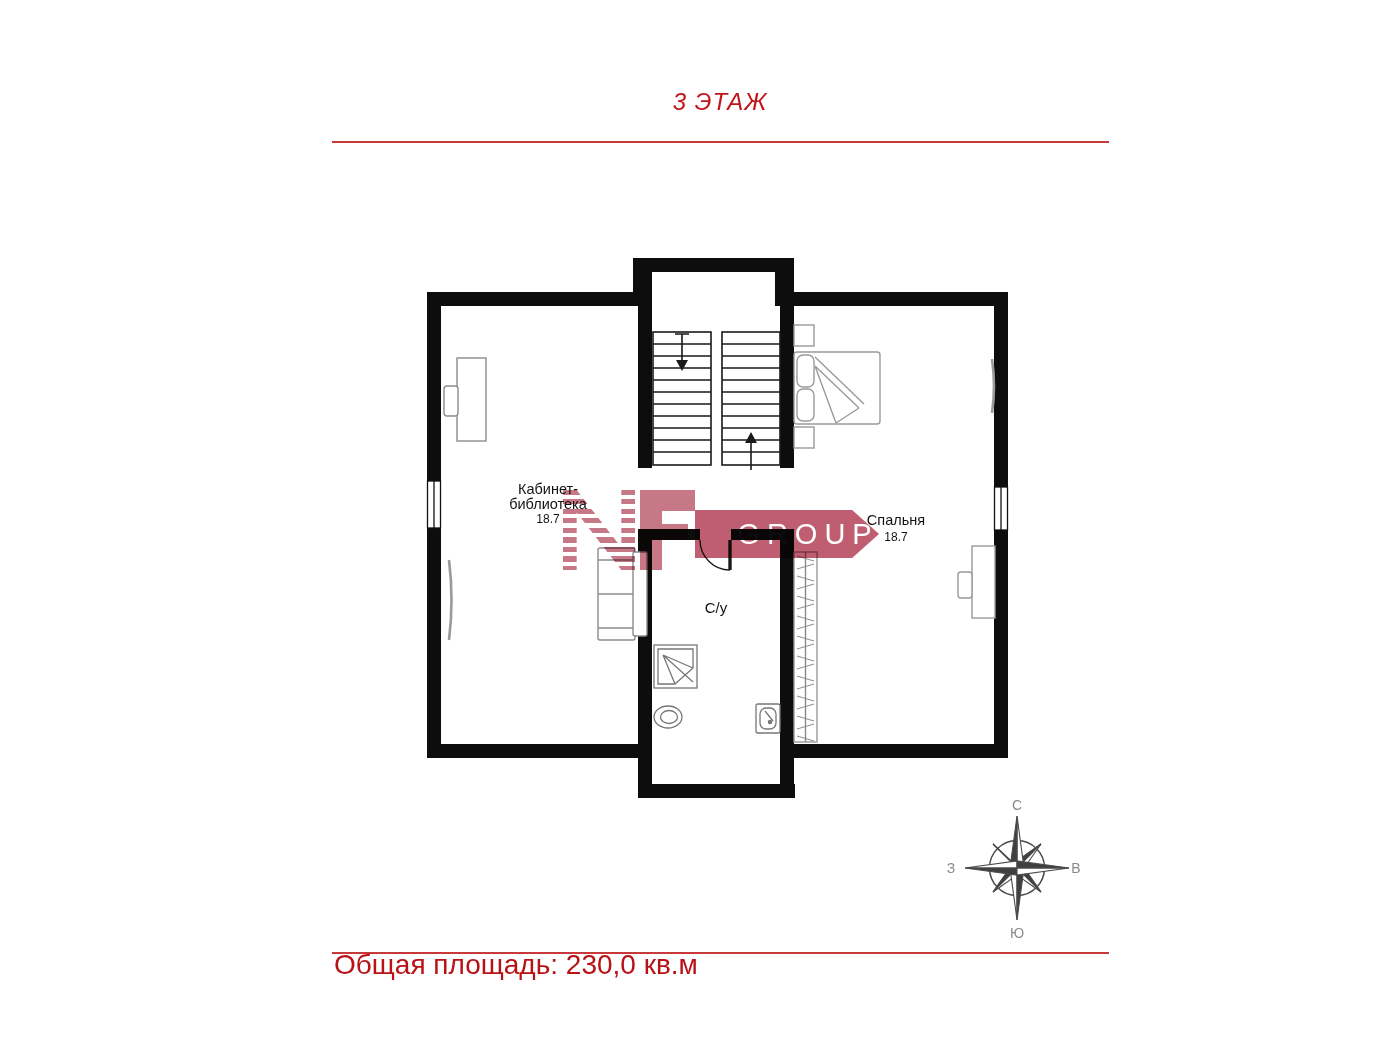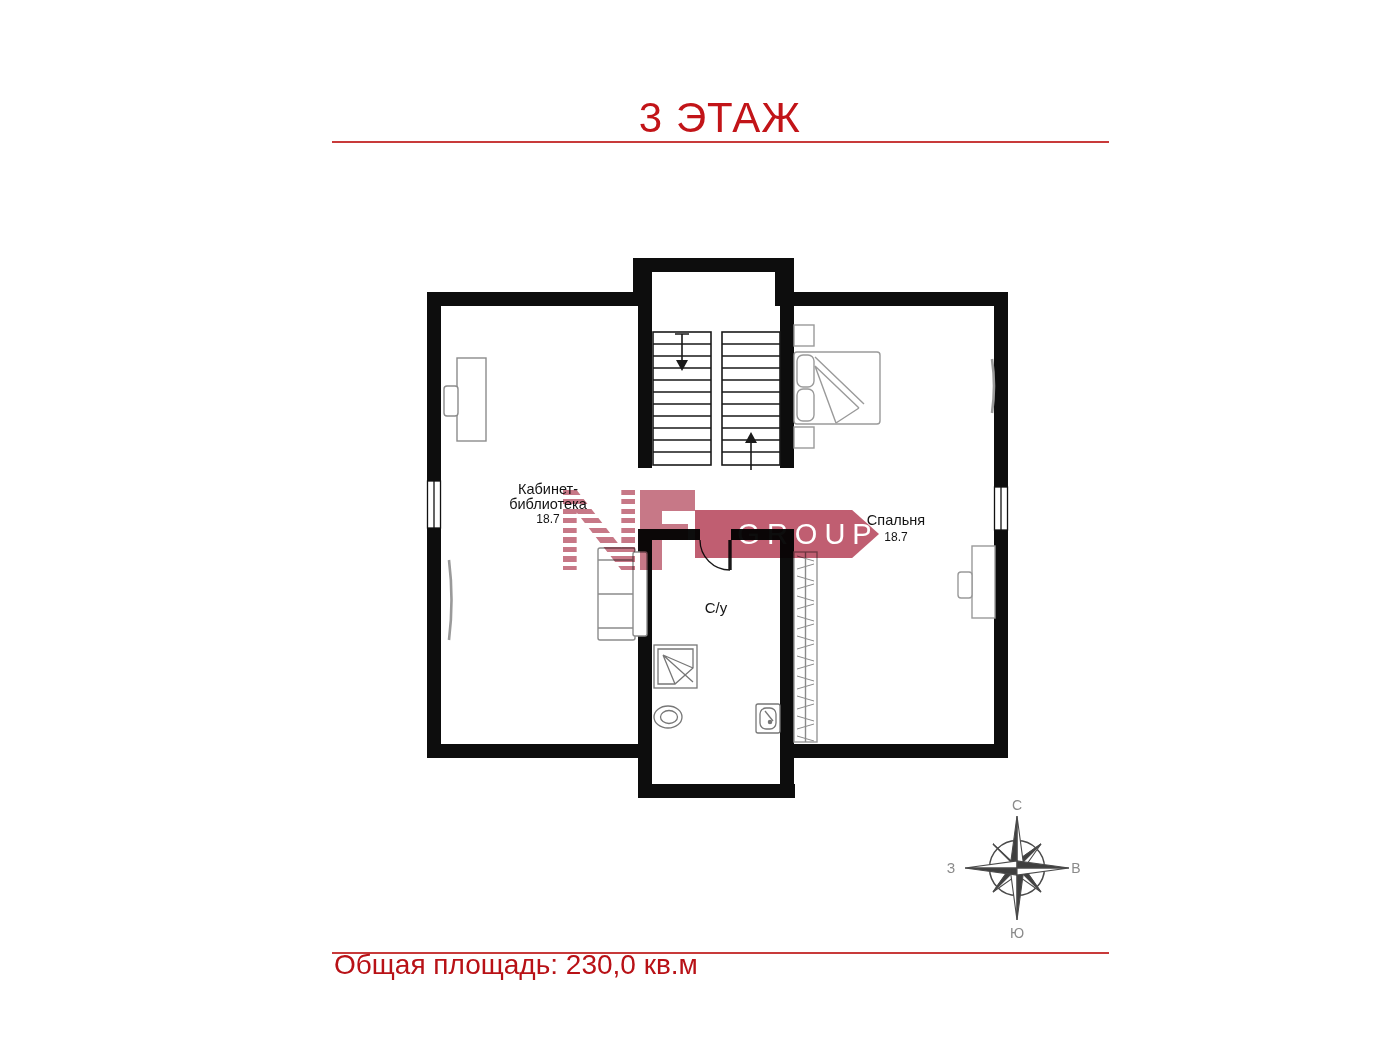--- a/index.html
+++ b/index.html
@@ -1,20 +1,20 @@
 <!DOCTYPE html>
 <html><head>
 <meta charset="utf-8">
 <style>
   html,body{margin:0;padding:0;background:#fff;}
   body{width:1400px;height:1050px;position:relative;overflow:hidden;
        font-family:"Liberation Sans",sans-serif;}
   .stage{position:absolute;inset:0;}
-  .floor-title{position:absolute;left:332px;top:94px;width:776px;text-align:center;
-       font-size:42px;letter-spacing:1px;color:#c21418;}
+  .floor-title{position:absolute;left:332px;top:88px;width:776px;text-align:center;
+       font-size:24px;letter-spacing:1px;color:#c21418;font-style:italic;}
   .rule{position:absolute;left:332px;width:777px;height:0;border-top:2px solid #c83a3a;}
   .rule.top{top:141px;}
   .rule.bottom{top:952px;}
   .footer-area{position:absolute;left:334px;top:949px;font-size:28px;color:#b81116;}
   svg{position:absolute;left:0;top:0;z-index:1;}
   
   .nf-logo{position:absolute;left:563px;top:490px;width:320px;height:80px;
        z-index:2;mix-blend-mode:multiply;opacity:.94;}
   .nf-n{position:absolute;left:0;top:0;width:72px;height:80px;
        background:repeating-linear-gradient(180deg,#c4707f 0 5px,rgba(255,255,255,0) 5px 9.5px);

